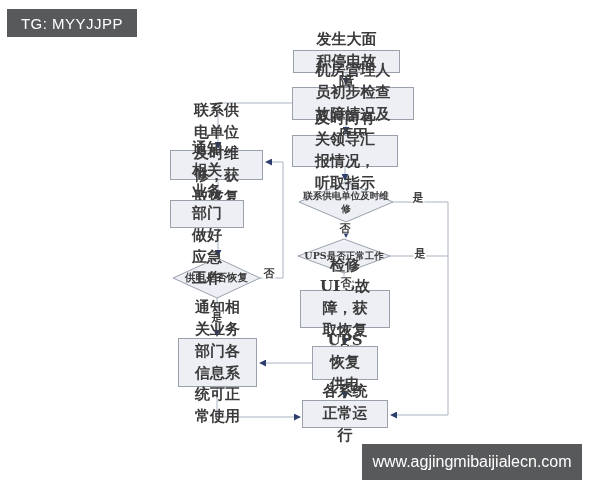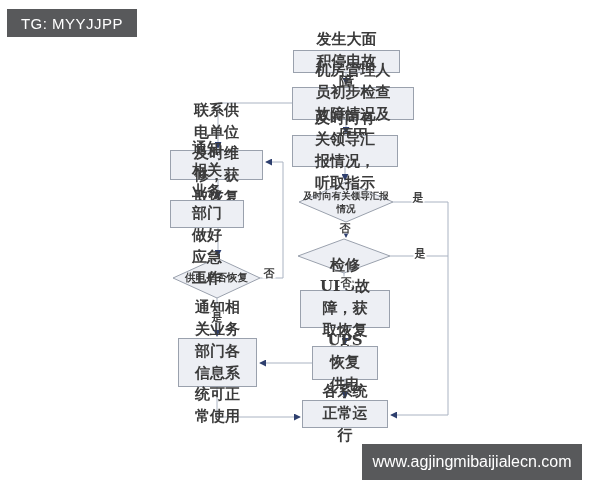--- a/index.html
+++ b/index.html
@@ -91,21 +91,22 @@
   <div class="node n-start">发生大面积停电故障</div>
   <div class="node n-check">机房管理人员初步检查故障情况及原因</div>
   <div class="node n-report">及时向有关领导汇报情况，听取指示</div>
   <div class="node n-repair">检修UPS故障，获取恢复时间</div>
   <div class="node n-upsok">UPS恢复供电</div>
   <div class="node n-normal">各系统正常运行</div>
   <div class="node n-contact">联系供电单位及时维修，获取恢复时间</div>
   <div class="node n-notify1">通知相关业务部门做好应急工作</div>
   <div class="node n-notify2">通知相关业务部门各信息系统可正常使用</div>
 
-  <div class="dtext d1-text">及时向有关领导汇报情况</div>
+  <div class="dtext d1-text">联系供电单位及时维修</div>
+  <div class="dtext d2-text">UPS是否正常工作</div>
   <div class="dtext d3-text">供电是否恢复</div>
 
   <span class="elabel" style="left:418px;top:197px;">是</span>
   <span class="elabel" style="left:420px;top:253px;">是</span>
   <span class="elabel" style="left:345px;top:228px;">否</span>
   <span class="elabel" style="left:346px;top:282px;">否</span>
   <span class="elabel" style="left:269px;top:273px;">否</span>
   <span class="elabel" style="left:217px;top:317px;">是</span>
 
   <div class="urlbar">www.agjingmibaijialecn.com</div>

